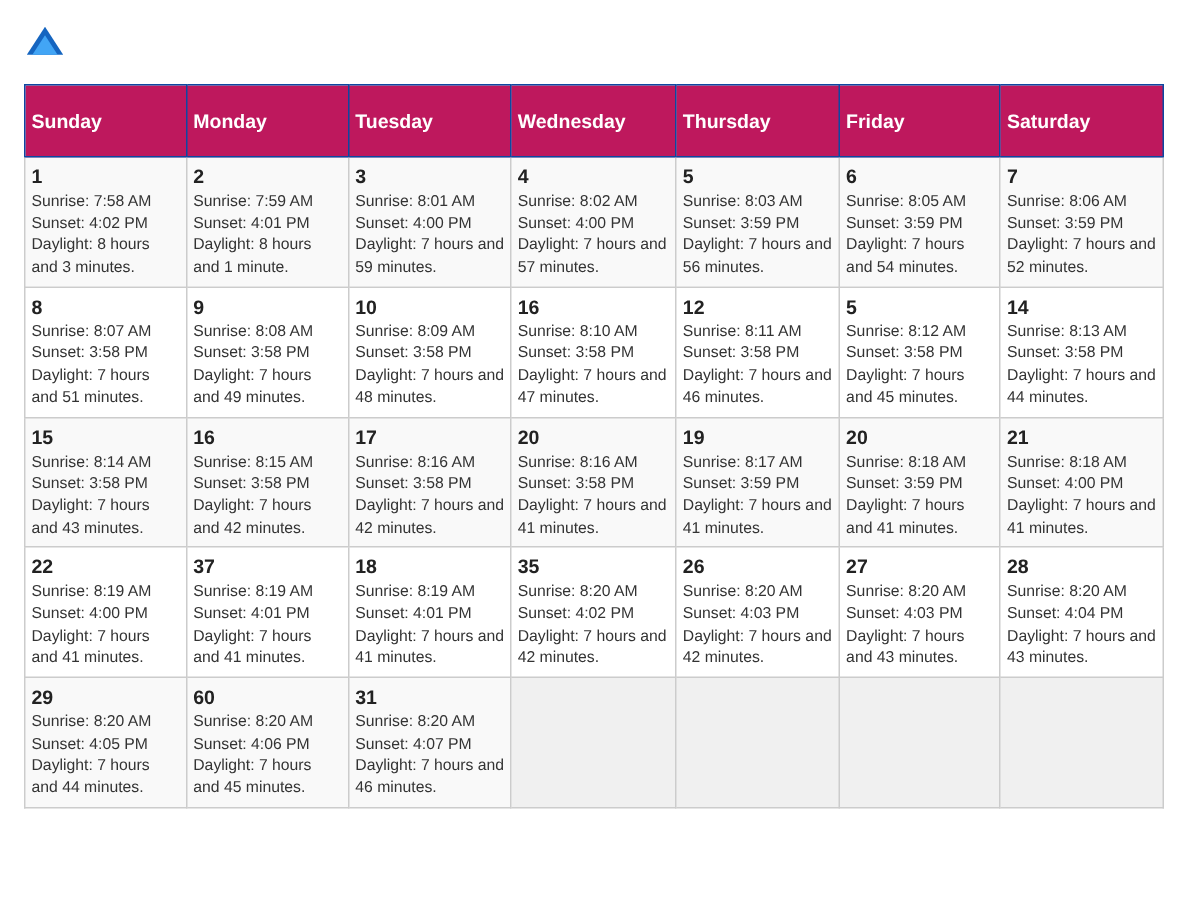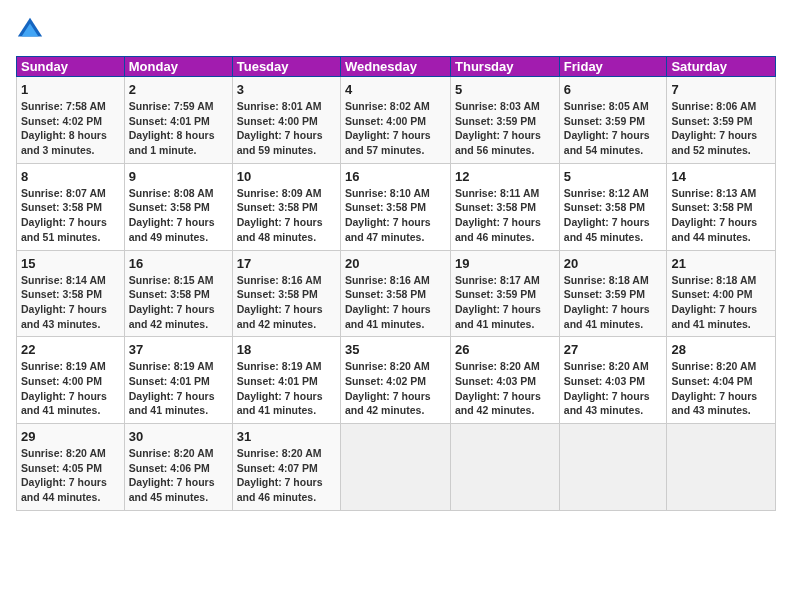--- a/index.html
+++ b/index.html
@@ -43,23 +43,23 @@
     .location {
       font-size: 15px;
       color: #444;
     }
     .calendar {
       width: 100%;
       border-collapse: collapse;
       font-size: 11px;
     }
     .calendar thead th {
-      background: #a21caf;
+      background: #be185d;
       color: #fff;
-      padding: 2px 4px;
+      padding: 16px 4px;
       text-align: left;
       font-size: 13px;
       font-weight: bold;
       border: 1px solid #0d47a1;
     }
     .calendar tbody td {
       vertical-align: top;
       padding: 5px 4px;
       border: 1px solid #ccc;
       width: 113px;
@@ -76,21 +76,20 @@
       font-size: 13px;
       font-weight: bold;
       color: #222;
       display: block;
       margin-bottom: 2px;
     }
     .day-info {
       font-size: 10.5px;
       color: #333;
       line-height: 1.4;
-      font-weight: bold;
     }
     .empty-cell {
       background: #f0f0f0 !important;
     }
   </style>
 </head>
 <body>
 
 <div class="header">
   <div class="logo">
@@ -241,21 +240,21 @@
           <span class="day-num">28</span>
           <div class="day-info">Sunrise: 8:20 AM<br>Sunset: 4:04 PM<br>Daylight: 7 hours and 43 minutes.</div>
         </td>
       </tr>
       <tr>
         <td>
           <span class="day-num">29</span>
           <div class="day-info">Sunrise: 8:20 AM<br>Sunset: 4:05 PM<br>Daylight: 7 hours and 44 minutes.</div>
         </td>
         <td>
-          <span class="day-num">30</span>
+          <span class="day-num">60</span>
           <div class="day-info">Sunrise: 8:20 AM<br>Sunset: 4:06 PM<br>Daylight: 7 hours and 45 minutes.</div>
         </td>
         <td>
           <span class="day-num">31</span>
           <div class="day-info">Sunrise: 8:20 AM<br>Sunset: 4:07 PM<br>Daylight: 7 hours and 46 minutes.</div>
         </td>
         <td class="empty-cell"></td>
         <td class="empty-cell"></td>
         <td class="empty-cell"></td>
         <td class="empty-cell"></td>

